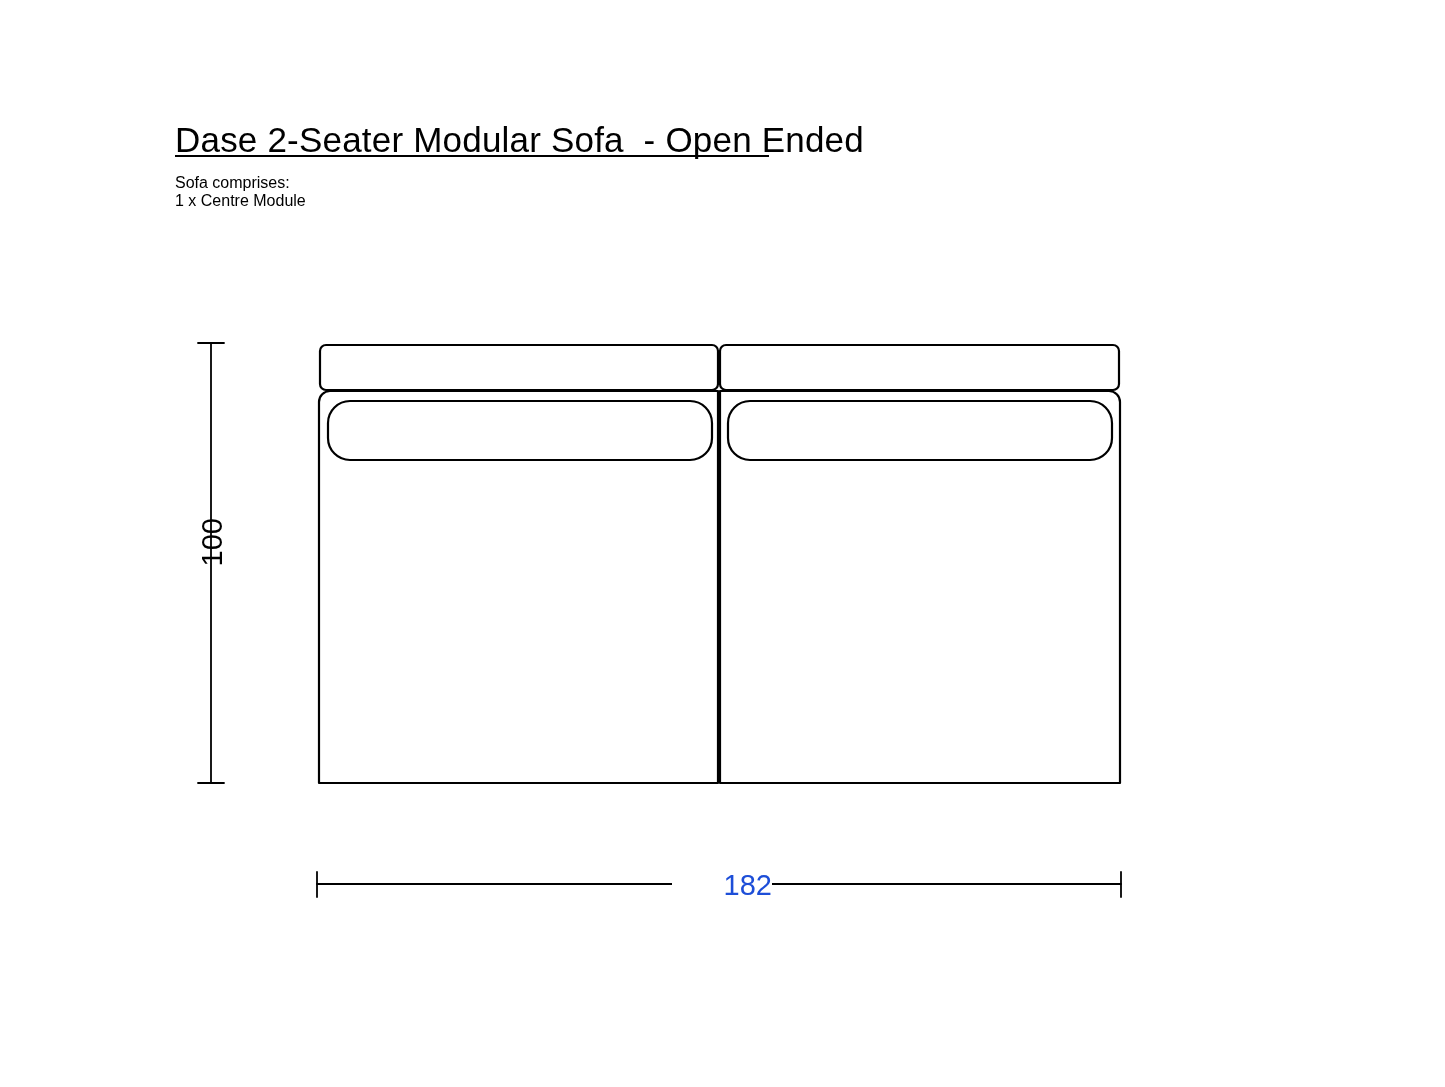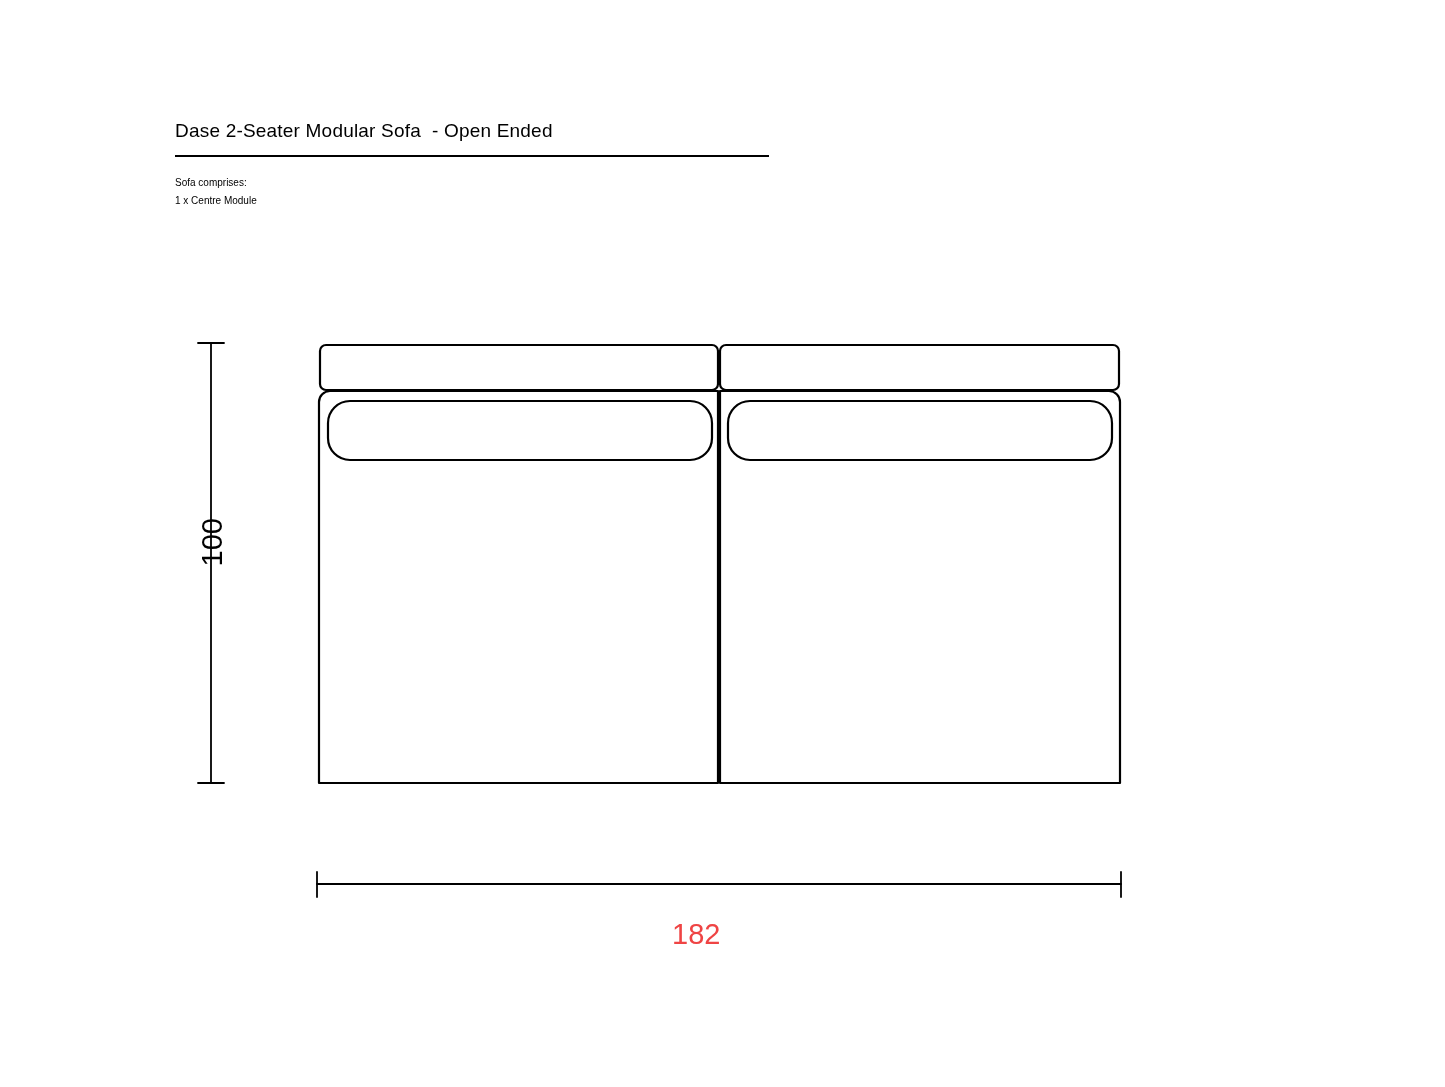--- a/index.html
+++ b/index.html
@@ -16,40 +16,40 @@
     width: 1445px;
     height: 1087px;
     background: #ffffff;
     overflow: hidden;
   }
   
   #title {
     position: absolute;
     left: 175px;
     top: 120px;
-    font-size: 19px;
+    font-size: 35px;
     font-weight: 500;
     letter-spacing: 0.2px;
     white-space: pre;
     color: #000;
   }
   #title-rule {
     position: absolute;
     left: 175px;
     top: 155px;
     width: 594px;
     height: 2px;
     background: #000;
   }
   
   #subtext {
     position: absolute;
     left: 175px;
     top: 174px;
-    font-size: 10px;
+    font-size: 16px;
     line-height: 18px;
     color: #000;
   }
   #subtext div { white-space: pre; }
 
   
   #drawing {
     position: absolute;
     left: 0;
     top: 0;
@@ -68,27 +68,27 @@
     font-size: 29px;
     font-weight: 500;
     transform: rotate(-90deg);
     transform-origin: 50% 50%;
     color: #000;
     white-space: pre;
   }
   #width-label {
     position: absolute;
     left: 672px;
-    top: 918px;
+    top: 869px;
     width: 100px;
-    text-align: left;
+    text-align: right;
     font-size: 29px;
     font-weight: 500;
     background: #ffffff;
-    color: #ef4444;
+    color: #1d4ed8;
     white-space: pre;
   }
 </style>
 </head>
 <body>
 
 <div id="page">
 
   <div id="title">Dase 2-Seater Modular Sofa  - Open Ended</div>
   <div id="title-rule"></div>

